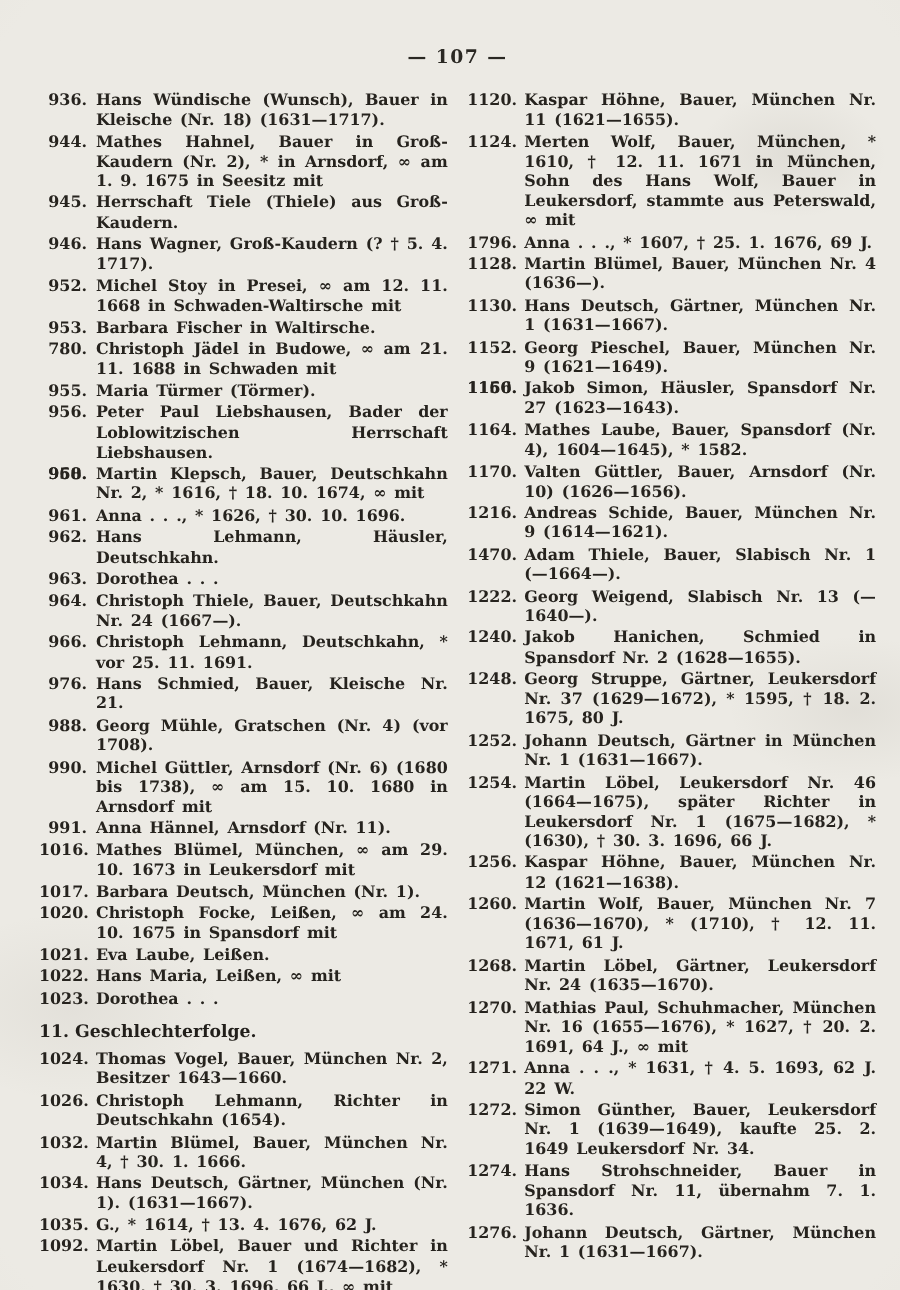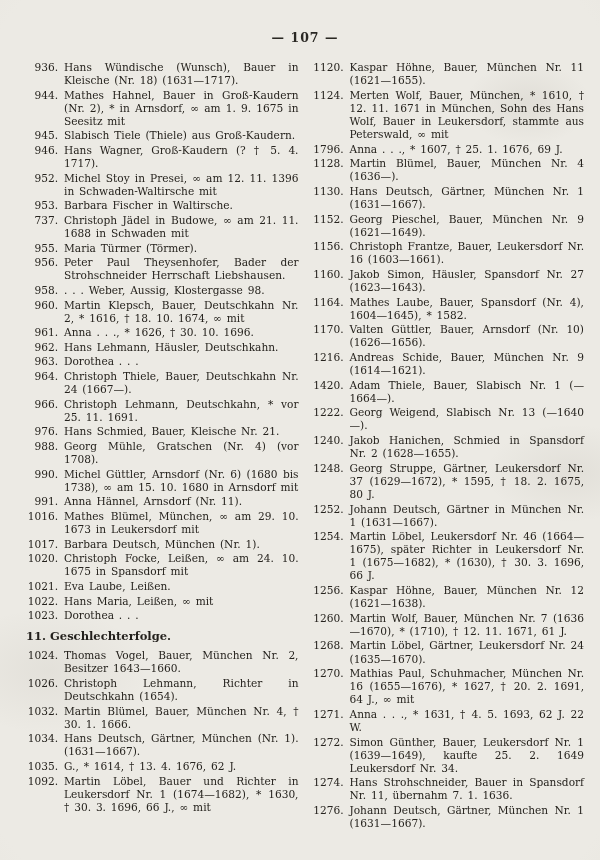--- a/index.html
+++ b/index.html
@@ -37,21 +37,21 @@
   }
   .col {
     flex: 1 1 0;
     min-width: 0;
   }
   .entry {
     position: relative;
     padding-left: 38px;
     font-size: 10.6px;
     line-height: 13.1px;
-    font-weight: 400;
+    font-weight: 700;
     text-align: justify;
     word-spacing: 1.5px;
     margin-bottom: 1.5px;
     color: #26231e;
   }
   .entry .num {
     position: absolute;
     left: 0; top: 0;
     width: 32px;
     text-align: right;
@@ -68,28 +68,28 @@
 </head>
 <body>
 
 <div class="page">
   <div class="page-header">— 107 —</div>
 
   <div class="columns">
     <div class="col">
         <div class="entry"><span class="num">936.</span><span>Hans Wündische (Wunsch), Bauer in Kleische (Nr. 18) (1631—1717).</span></div>
         <div class="entry"><span class="num">944.</span><span>Mathes Hahnel, Bauer in Groß-Kaudern (Nr. 2), * in Arnsdorf, ∞ am 1. 9. 1675 in Seesitz mit</span></div>
-        <div class="entry"><span class="num">945.</span><span>Slabisch Tiele (Thiele) aus Groß-Kaudern.</span></div>
+        <div class="entry"><span class="num">945.</span><span>Herrschaft Tiele (Thiele) aus Groß-Kaudern.</span></div>
         <div class="entry"><span class="num">946.</span><span>Hans Wagner, Groß-Kaudern (? † 5. 4. 1717).</span></div>
-        <div class="entry"><span class="num">952.</span><span>Michel Stoy in Presei, ∞ am 12. 11. 1396 in Schwaden-Waltirsche mit</span></div>
+        <div class="entry"><span class="num">952.</span><span>Michel Stoy in Presei, ∞ am 12. 11. 1668 in Schwaden-Waltirsche mit</span></div>
         <div class="entry"><span class="num">953.</span><span>Barbara Fischer in Waltirsche.</span></div>
-        <div class="entry"><span class="num">737.</span><span>Christoph Jädel in Budowe, ∞ am 21. 11. 1688 in Schwaden mit</span></div>
+        <div class="entry"><span class="num">780.</span><span>Christoph Jädel in Budowe, ∞ am 21. 11. 1688 in Schwaden mit</span></div>
         <div class="entry"><span class="num">955.</span><span>Maria Türmer (Törmer).</span></div>
-        <div class="entry"><span class="num">956.</span><span>Peter Paul Theysenhofer, Bader der Strohschneider Herrschaft Liebshausen.</span></div>
-        <div class="entry"><span class="num">958.</span><span>. . . Weber, Aussig, Klostergasse 98.</span></div>
+        <div class="entry"><span class="num">956.</span><span>Peter Paul Liebshausen, Bader der Loblowitzischen Herrschaft Liebshausen.</span></div>
+        <div class="entry"><span class="num">958.</span></div>
         <div class="entry"><span class="num">960.</span><span>Martin Klepsch, Bauer, Deutschkahn Nr. 2, * 1616, † 18. 10. 1674, ∞ mit</span></div>
         <div class="entry"><span class="num">961.</span><span>Anna . . ., * 1626, † 30. 10. 1696.</span></div>
         <div class="entry"><span class="num">962.</span><span>Hans Lehmann, Häusler, Deutschkahn.</span></div>
         <div class="entry"><span class="num">963.</span><span>Dorothea . . .</span></div>
         <div class="entry"><span class="num">964.</span><span>Christoph Thiele, Bauer, Deutschkahn Nr. 24 (1667—).</span></div>
         <div class="entry"><span class="num">966.</span><span>Christoph Lehmann, Deutschkahn, * vor 25. 11. 1691.</span></div>
         <div class="entry"><span class="num">976.</span><span>Hans Schmied, Bauer, Kleische Nr. 21.</span></div>
         <div class="entry"><span class="num">988.</span><span>Georg Mühle, Gratschen (Nr. 4) (vor 1708).</span></div>
         <div class="entry"><span class="num">990.</span><span>Michel Güttler, Arnsdorf (Nr. 6) (1680 bis 1738), ∞ am 15. 10. 1680 in Arnsdorf mit</span></div>
         <div class="entry"><span class="num">991.</span><span>Anna Hännel, Arnsdorf (Nr. 11).</span></div>
@@ -107,26 +107,26 @@
         <div class="entry"><span class="num">1035.</span><span>G., * 1614, † 13. 4. 1676, 62 J.</span></div>
         <div class="entry"><span class="num">1092.</span><span>Martin Löbel, Bauer und Richter in Leukersdorf Nr. 1 (1674—1682), * 1630, † 30. 3. 1696, 66 J., ∞ mit</span></div>
       </div>
     <div class="col">
         <div class="entry"><span class="num">1120.</span><span>Kaspar Höhne, Bauer, München Nr. 11 (1621—1655).</span></div>
         <div class="entry"><span class="num">1124.</span><span>Merten Wolf, Bauer, München, * 1610, † 12. 11. 1671 in München, Sohn des Hans Wolf, Bauer in Leukersdorf, stammte aus Peterswald, ∞ mit</span></div>
         <div class="entry"><span class="num">1796.</span><span>Anna . . ., * 1607, † 25. 1. 1676, 69 J.</span></div>
         <div class="entry"><span class="num">1128.</span><span>Martin Blümel, Bauer, München Nr. 4 (1636—).</span></div>
         <div class="entry"><span class="num">1130.</span><span>Hans Deutsch, Gärtner, München Nr. 1 (1631—1667).</span></div>
         <div class="entry"><span class="num">1152.</span><span>Georg Pieschel, Bauer, München Nr. 9 (1621—1649).</span></div>
-        <div class="entry"><span class="num">1156.</span><span>Christoph Frantze, Bauer, Leukersdorf Nr. 16 (1603—1661).</span></div>
+        <div class="entry"><span class="num">1156.</span></div>
         <div class="entry"><span class="num">1160.</span><span>Jakob Simon, Häusler, Spansdorf Nr. 27 (1623—1643).</span></div>
         <div class="entry"><span class="num">1164.</span><span>Mathes Laube, Bauer, Spansdorf (Nr. 4), 1604—1645), * 1582.</span></div>
         <div class="entry"><span class="num">1170.</span><span>Valten Güttler, Bauer, Arnsdorf (Nr. 10) (1626—1656).</span></div>
         <div class="entry"><span class="num">1216.</span><span>Andreas Schide, Bauer, München Nr. 9 (1614—1621).</span></div>
-        <div class="entry"><span class="num">1420.</span><span>Adam Thiele, Bauer, Slabisch Nr. 1 (—1664—).</span></div>
+        <div class="entry"><span class="num">1470.</span><span>Adam Thiele, Bauer, Slabisch Nr. 1 (—1664—).</span></div>
         <div class="entry"><span class="num">1222.</span><span>Georg Weigend, Slabisch Nr. 13 (—1640—).</span></div>
         <div class="entry"><span class="num">1240.</span><span>Jakob Hanichen, Schmied in Spansdorf Nr. 2 (1628—1655).</span></div>
         <div class="entry"><span class="num">1248.</span><span>Georg Struppe, Gärtner, Leukersdorf Nr. 37 (1629—1672), * 1595, † 18. 2. 1675, 80 J.</span></div>
         <div class="entry"><span class="num">1252.</span><span>Johann Deutsch, Gärtner in München Nr. 1 (1631—1667).</span></div>
         <div class="entry"><span class="num">1254.</span><span>Martin Löbel, Leukersdorf Nr. 46 (1664—1675), später Richter in Leukersdorf Nr. 1 (1675—1682), * (1630), † 30. 3. 1696, 66 J.</span></div>
         <div class="entry"><span class="num">1256.</span><span>Kaspar Höhne, Bauer, München Nr. 12 (1621—1638).</span></div>
         <div class="entry"><span class="num">1260.</span><span>Martin Wolf, Bauer, München Nr. 7 (1636—1670), * (1710), † 12. 11. 1671, 61 J.</span></div>
         <div class="entry"><span class="num">1268.</span><span>Martin Löbel, Gärtner, Leukersdorf Nr. 24 (1635—1670).</span></div>
         <div class="entry"><span class="num">1270.</span><span>Mathias Paul, Schuhmacher, München Nr. 16 (1655—1676), * 1627, † 20. 2. 1691, 64 J., ∞ mit</span></div>
         <div class="entry"><span class="num">1271.</span><span>Anna . . ., * 1631, † 4. 5. 1693, 62 J. 22 W.</span></div>

